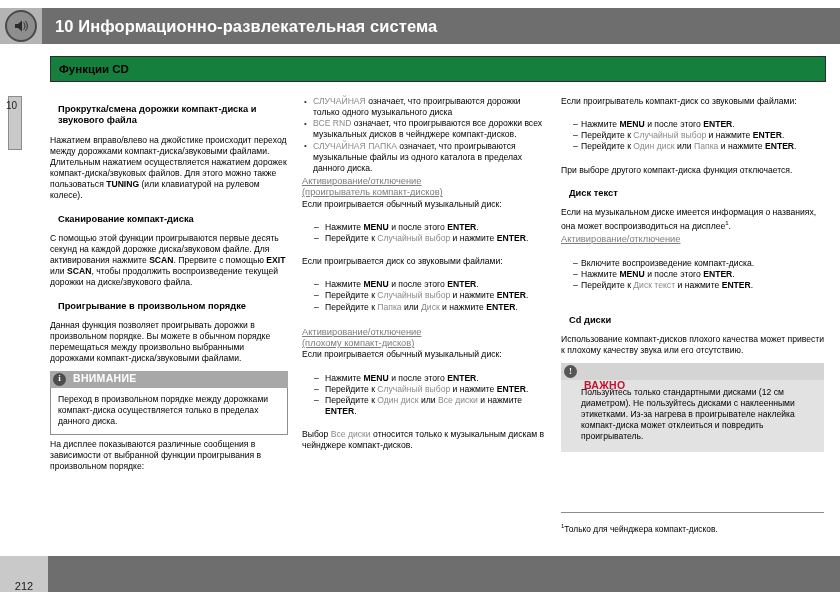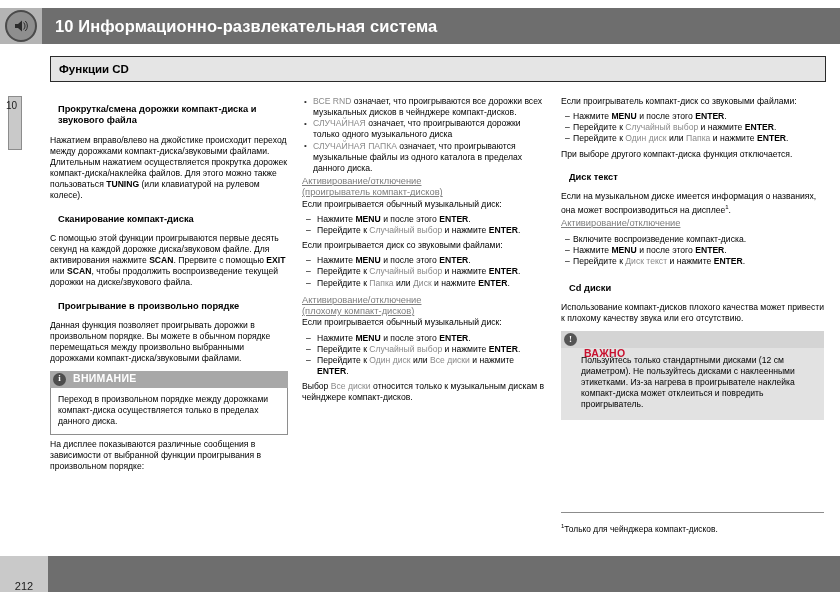--- a/index.html
+++ b/index.html
@@ -32,21 +32,21 @@
     display:flex;align-items:center;
   }
   .header-title{
     color:#ffffff;font-size:16.5px;font-weight:bold;
     margin-left:13px;letter-spacing:0.1px;
     white-space:nowrap;
   }
   
   .section-box{
     position:absolute;left:50px;top:56px;width:774px;height:24px;
-    border:1px solid #2b2b2b;background:#e5e5e5;
+    border:1px solid #2b2b2b;background:#15803d;
     display:flex;align-items:center;
   }
   .section-title{
     font-size:11.5px;font-weight:bold;margin-left:8px;
   }
   
   .side-tab{
     position:absolute;left:8px;top:96px;width:14px;height:54px;
     background:#c9c9c9;border:1px solid #8c8c8c;
     font-size:10px;color:#1a1a1a;
@@ -78,21 +78,21 @@
   .disp{color:#8a8a8a;}
 
   ul.bullets{margin:0;padding:0;list-style:none;}
   ul.bullets li{
     position:relative;padding-left:11px;margin:0 0 0 0;
   }
   ul.bullets li::before{
     content:"\2022";position:absolute;left:2px;top:-0.5px;
     font-size:8px;color:#333;
   }
-  ul.dashes{margin:4px;padding:0;list-style:none;}
+  ul.dashes{margin:12px;padding:0;list-style:none;}
   ul.dashes li{
     position:relative;padding-left:11px;
   }
   ul.dashes li::before{
     content:"\2013";position:absolute;left:0px;top:0px;color:#000;
   }
   ul.dashes.tight li{padding-left:8px;}
   ul.dashes.tight li::before{left:0px;}
 
   
@@ -166,47 +166,47 @@
   <span class="section-title">Функции CD</span>
 </div>
 
 <div class="side-tab">
   <span>10</span>
 </div>
 
 <div class="col" id="col1">
 
   <h3 class="h-bold">Прокрутка/смена дорожки компакт-диска и звукового файла</h3>
-  <p><span>Нажатием вправо/влево на джойстике происходит переход между дорожками компакт-диска/звуковыми файлами. Длительным нажатием осуществляется прокрутка дорожек компакт-диска/наклейка файлов. Для этого можно также пользоваться </span><b>TUNING</b><span> (или клавиатурой на рулевом колесе).</span></p>
+  <p><span>Нажатием вправо/влево на джойстике происходит переход между дорожками компакт-диска/звуковыми файлами. Длительным нажатием осуществляется нажатием дорожек компакт-диска/звуковых файлов. Для этого можно также пользоваться </span><b>TUNING</b><span> (или клавиатурой на рулевом колесе).</span></p>
 
   <div class="gap"></div>
   <h3 class="h-bold">Сканирование компакт-диска</h3>
   <p><span>С помощью этой функции проигрываются первые десять секунд на каждой дорожке диска/звуковом файле. Для активирования нажмите </span><b>SCAN</b><span>. Прервите с помощью </span><b>EXIT</b><span> или </span><b>SCAN</b><span>, чтобы продолжить воспроизведение текущей дорожки на диске/звукового файла.</span></p>
 
   <div class="gap"></div>
-  <h3 class="h-bold">Проигрывание в произвольно порядке</h3>
+  <h3 class="h-bold">Проигрывание в произвольном порядке</h3>
   <p>Данная функция позволяет проигрывать дорожки в произвольном порядке. Вы можете в обычном порядке перемещаться между произвольно выбранными дорожками компакт-диска/звуковыми файлами.</p>
 
   <div class="notice">
     <div class="notice-head">
       <span class="ico-circle">i</span>
       <span class="notice-head-label">ВНИМАНИЕ</span>
     </div>
     <div class="notice-body">Переход в произвольном порядке между дорожками компакт-диска осуществляется только в пределах данного диска.</div>
   </div>
 
   <div class="gap"></div>
   <p>На дисплее показываются различные сообщения в зависимости от выбранной функции проигрывания в произвольном порядке:</p>
 </div>
 
 <div class="col" id="col2">
 
   <ul class="bullets">
+    <li><span class="disp">СЛУЧАЙНАЯ</span><span> означает, что проигрываются дорожки только одного музыкального диска</span></li>
     <li><span class="disp">ВСЕ RND</span><span> означает, что проигрываются все дорожки всех музыкальных дисков в чейнджере компакт-дисков.</span></li>
-    <li><span class="disp">СЛУЧАЙНАЯ</span><span> означает, что проигрываются дорожки только одного музыкального диска</span></li>
     <li><span class="disp">СЛУЧАЙНАЯ ПАПКА</span><span> означает, что проигрываются музыкальные файлы из одного каталога в пределах данного диска.</span></li>
   </ul>
 
   <div class="gap2"></div>
   <h3 class="h-gray">Активирование/отключение</h3>
   <h3 class="h-gray">(проигрыватель компакт-дисков)</h3>
   <p>Если проигрывается обычный музыкальный диск:</p>
   <ul class="dashes">
     <li><span>Нажмите </span><b>MENU</b><span> и после этого </span><b>ENTER</b><span>.</span></li>
     <li><span>Перейдите к </span><span class="disp">Случайный выбор</span><span> и нажмите </span><b>ENTER</b><span>.</span></li>

